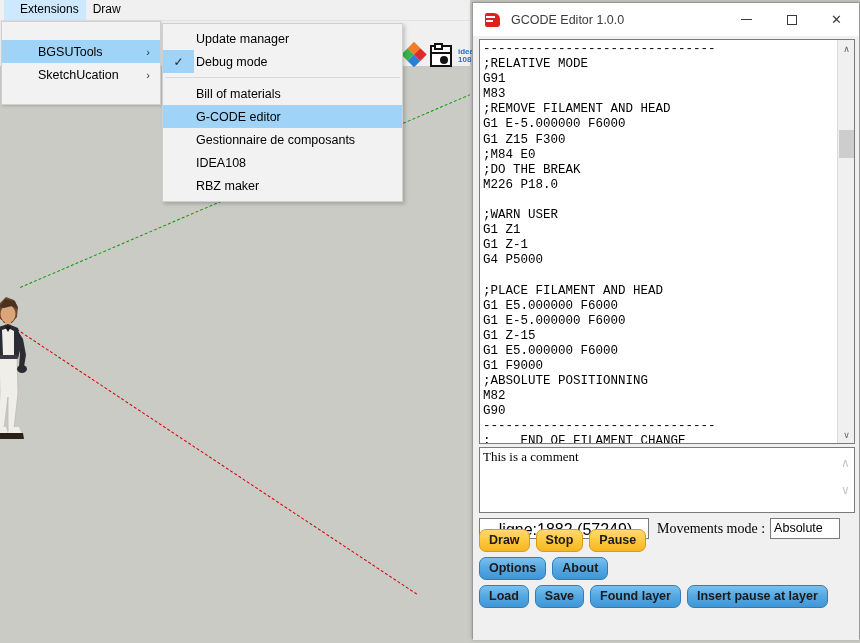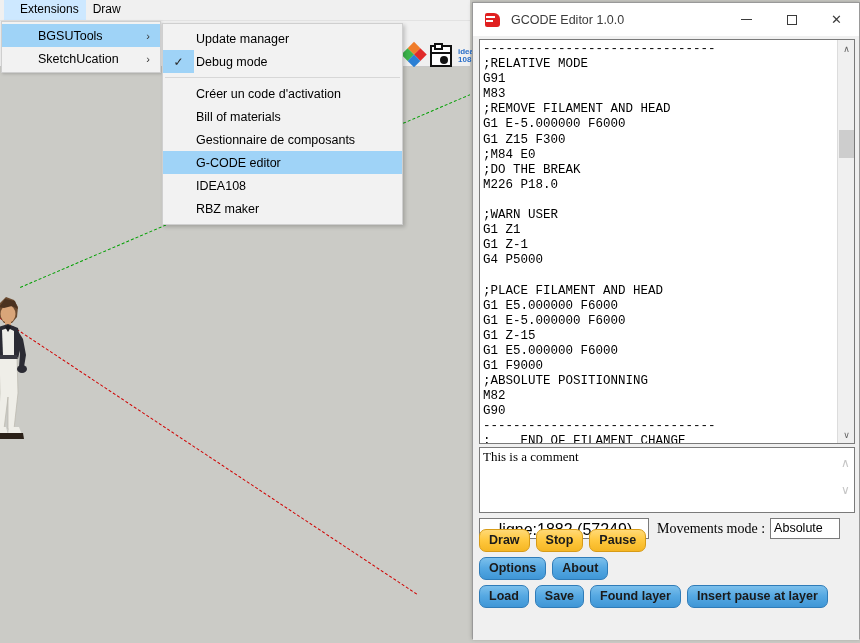--- a/index.html
+++ b/index.html
@@ -179,21 +179,21 @@
   .abtn.blue {
     background: linear-gradient(to bottom, #7cc0ec 0%, #55a8e2 48%, #3f96d6 100%);
     border: 1px solid #2f7cb8;
   }
 
   
   #menu-level1 {
     position: absolute; left: 1px; top: 21px; width: 160px;
     background: #f2f2f2; border: 1px solid #cfcfcf;
     box-shadow: 1px 1px 3px rgba(0,0,0,.18);
-    padding: 2px 0;
+    padding: 18px 0;
   }
   .m1-item {
     height: 23px; display: flex; align-items: center;
     font-size: 12.5px; color: #000; padding-left: 36px; position: relative;
   }
   .m1-item.sel { background: #9fd3f7; }
   .m1-item .chev { position: absolute; right: 10px; font-size: 11px; color: #333; }
 
   #menu-level2 {
     position: absolute; left: 162px; top: 23px; width: 241px;
@@ -399,34 +399,30 @@
     <span class="m2-gutter"></span>
     <span class="m2-label">Update manager</span>
   </div>
   <div class="m2-item">
     <span class="m2-gutter checked">✓</span>
     <span class="m2-label">Debug mode</span>
   </div>
   <div class="m2-sep"></div>
   <div class="m2-item">
     <span class="m2-gutter"></span>
-    <span class="m2-label">Créer un code d'activation</span>
-  </div>
-  <div class="m2-item">
-    <span class="m2-gutter"></span>
     <span class="m2-label">Bill of materials</span>
   </div>
+  <div class="m2-item sel">
+    <span class="m2-gutter"></span>
+    <span class="m2-label">G-CODE editor</span>
+  </div>
   <div class="m2-item">
     <span class="m2-gutter"></span>
     <span class="m2-label">Gestionnaire de composants</span>
   </div>
-  <div class="m2-item sel">
-    <span class="m2-gutter"></span>
-    <span class="m2-label">G-CODE editor</span>
-  </div>
   <div class="m2-item">
     <span class="m2-gutter"></span>
     <span class="m2-label">IDEA108</span>
   </div>
   <div class="m2-item">
     <span class="m2-gutter"></span>
     <span class="m2-label">RBZ maker</span>
   </div>
 </div>
 

